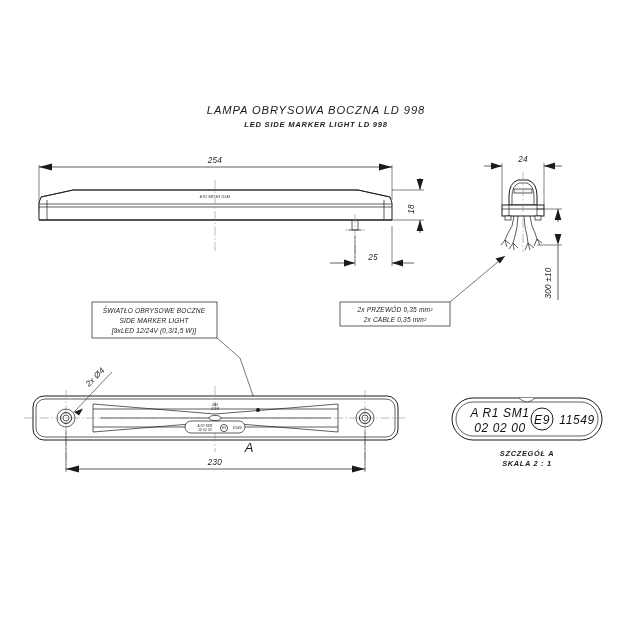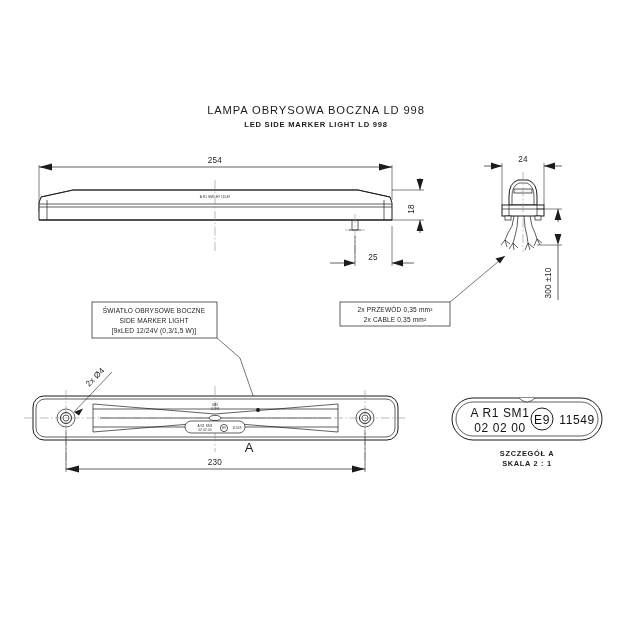--- a/index.html
+++ b/index.html
@@ -11,20 +11,21 @@
     width: 632px;
     height: 632px;
     position: relative;
     font-family: "Liberation Sans", sans-serif;
     color: #1a1a1a;
     overflow: hidden;
   }
   #sheet {
     position: absolute;
     inset: 0;
+    font-style: italic;
   }
   #sheet svg {
     display: block;
   }
   .ttl-main {
     font-size: 11.2px;
     letter-spacing: 0.9px;
     fill: #1b1b1b;
   }
   .ttl-sub {

